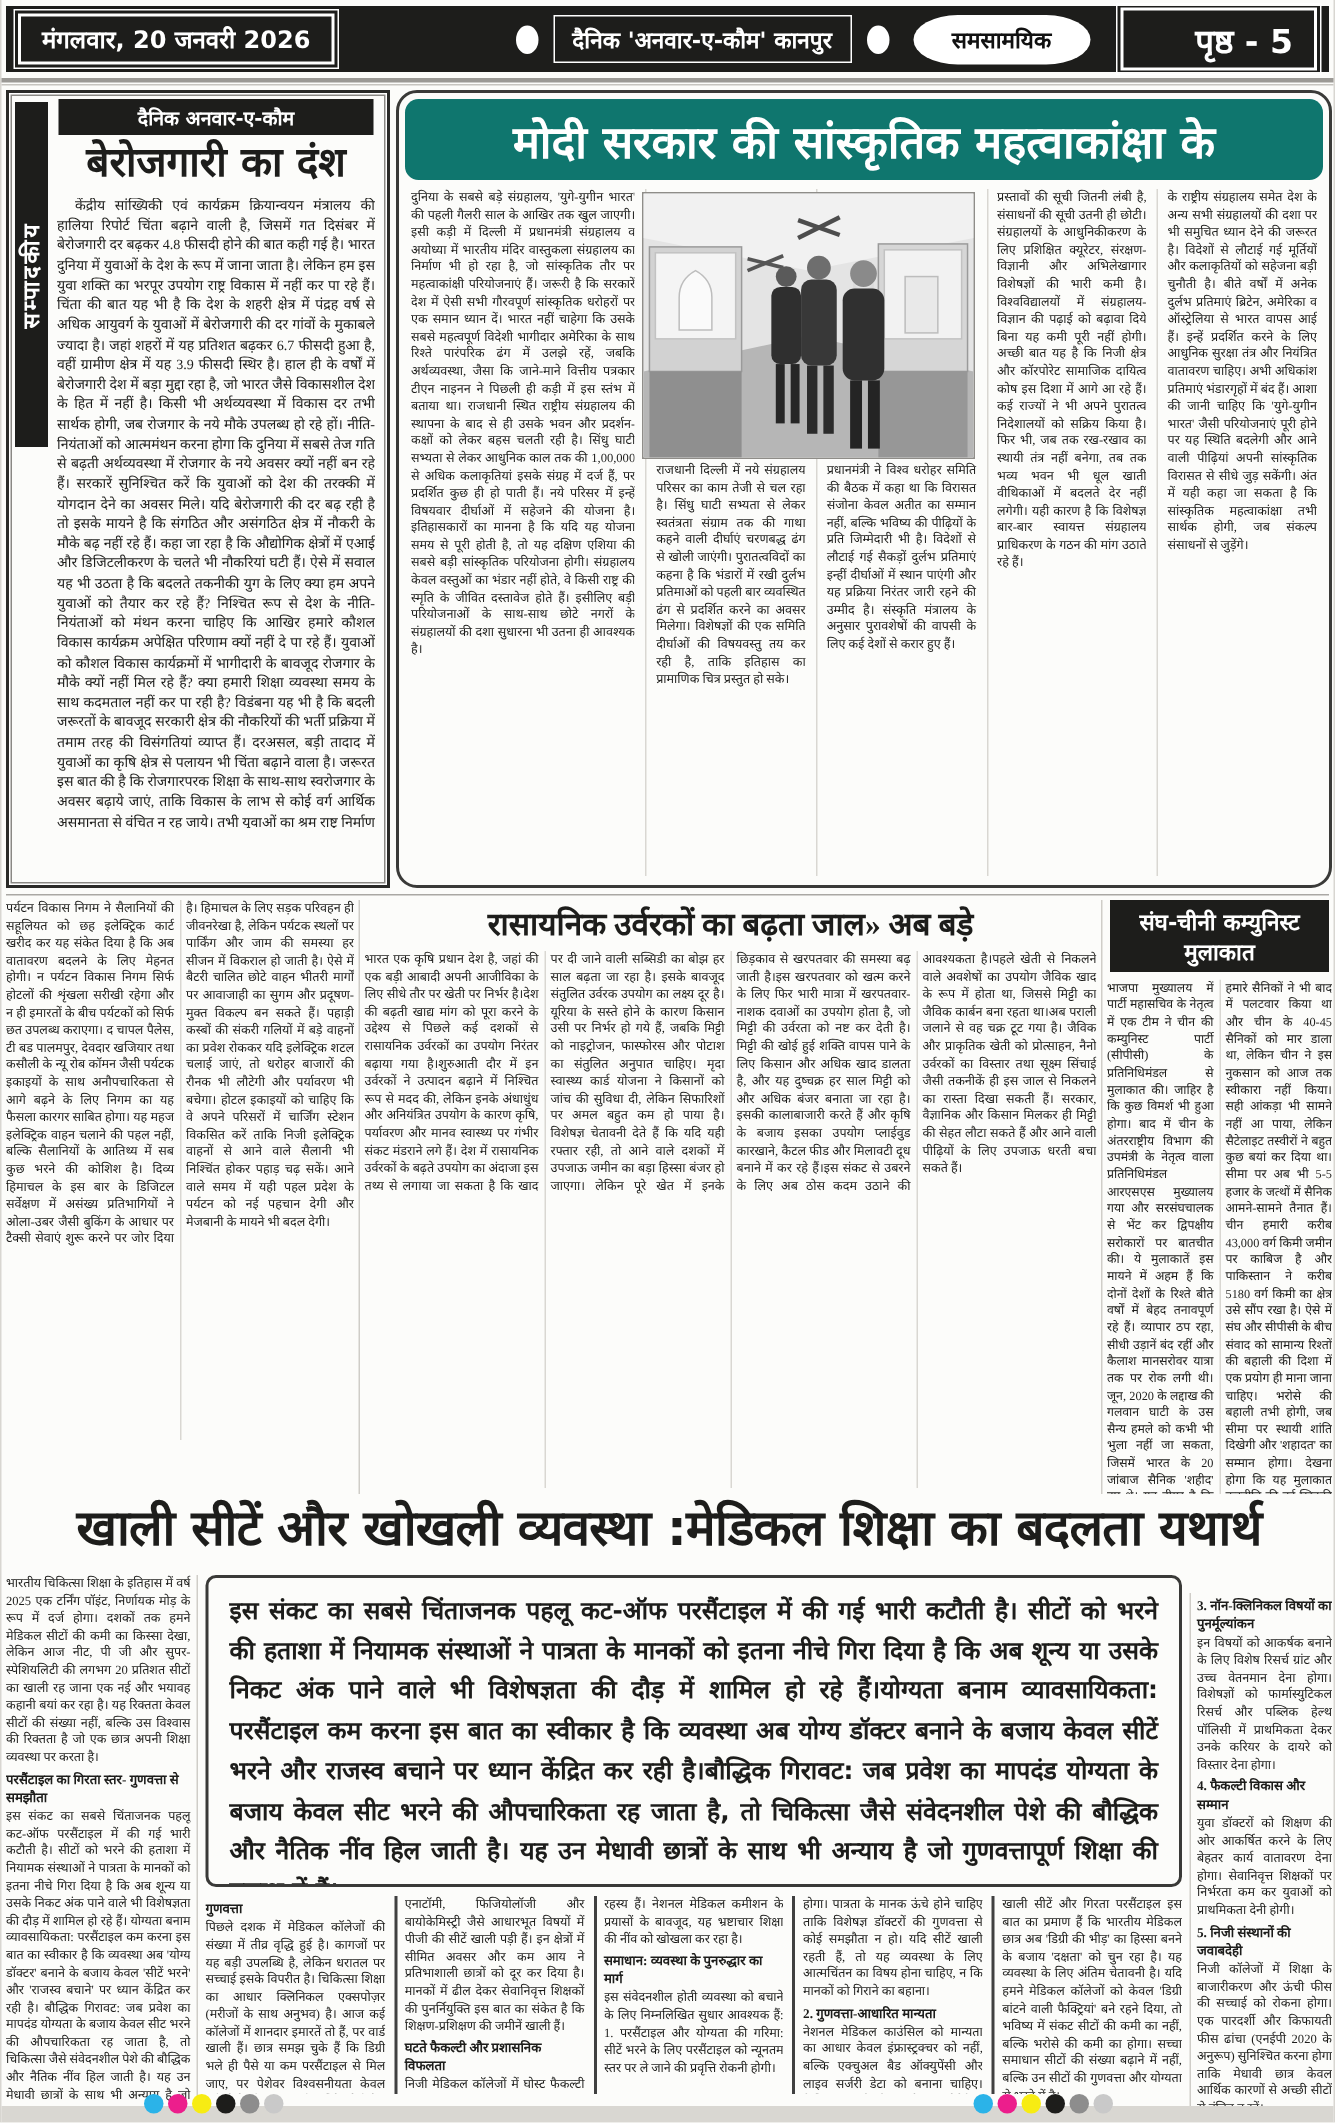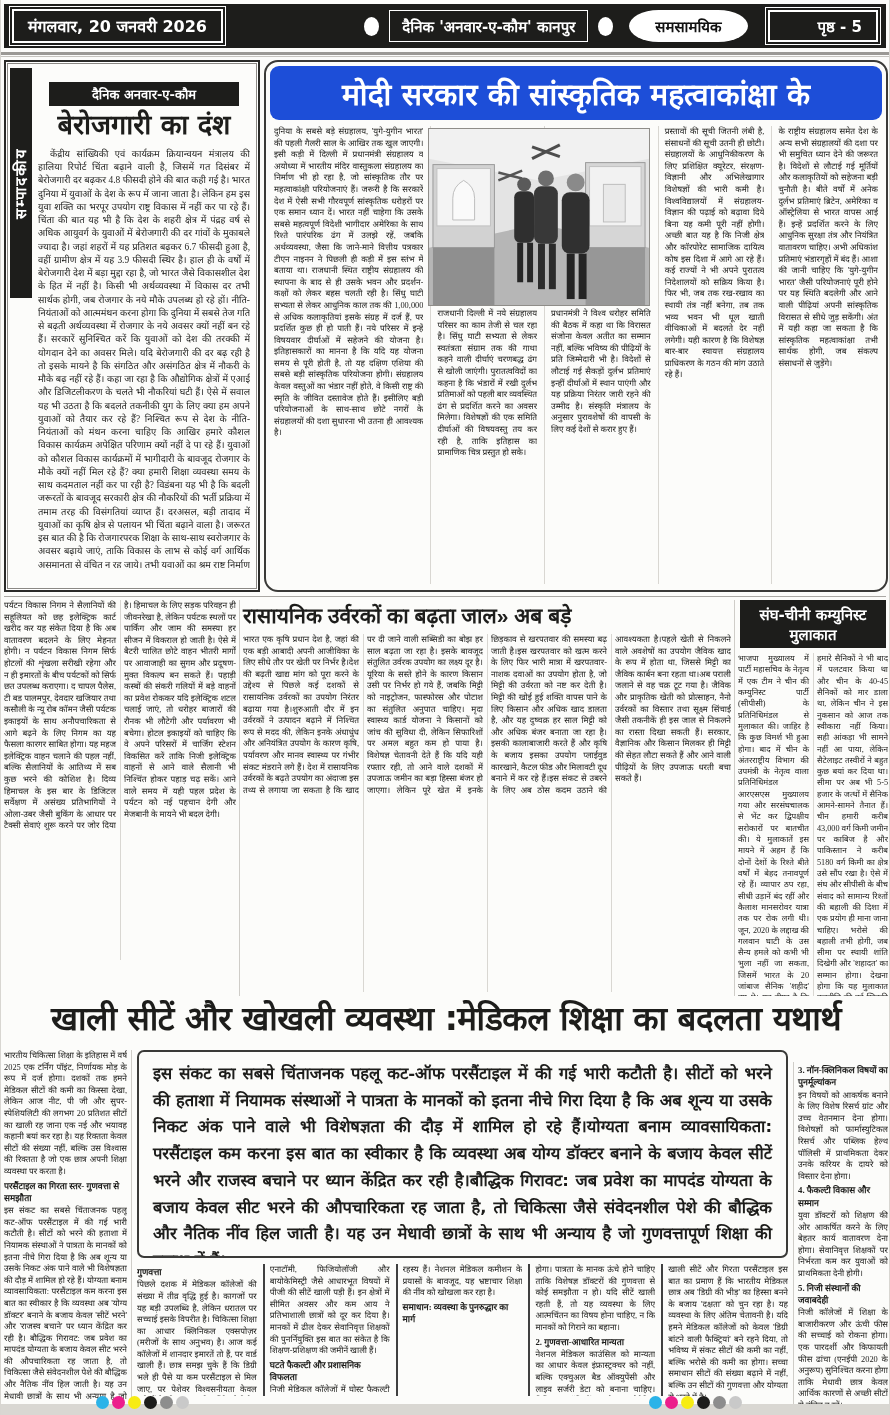--- a/index.html
+++ b/index.html
@@ -11,54 +11,54 @@
     color:#1d1d1b;
   }
   .page { position:absolute; inset:0; background:#fcfcfa; border-left:1px solid #d8d6d1; border-right:1px solid #d8d6d1; }
 
   
   .masthead { position:absolute; top:4px; left:3px; right:3px; height:44px; background:#1d1d1b; display:flex; align-items:center; padding:0 8px; gap:10px; }
   .mast-box { border:2px solid #fff; outline:1px solid #fff; outline-offset:2px; color:#fff; font-family:"DejaVu Sans",sans-serif; font-weight:bold; padding:4px 14px; font-size:16px; white-space:nowrap; }
   .mast-date { margin-right:auto; }
   .mast-title { border:1.5px solid #fff; outline:none; font-size:15px; padding:5px 12px; }
   .mast-oval { background:#fff; color:#111; border-radius:50%/100%; padding:6px 26px; font-family:Liberation Serif, serif; font-weight:bold; font-size:15px; margin-left:6px; }
-  .mast-page { margin-left:10px; font-size:15px;padding-left:48px; }
+  .mast-page { margin-left:10px; font-size:22px;padding-left:48px; }
   .mast-dot { width:15px; height:19px; background:#fff; border-radius:50%; flex:0 0 auto; }
   .mast-rule { position:absolute; top:52px; left:0; right:0; height:5px; border-top:3px solid #9b9995; border-bottom:1px solid #c6c4bf; }
 
   
   .bodytext { font-size:8.4px; line-height:1.38; text-align:justify; overflow:hidden; }
   .subhead { font-weight:bold; font-size:8.8px; line-height:1.4; margin:2px 0 1px; }
 
   
   .top-row { position:absolute; top:60px; left:3px; width:884px; height:532px; display:flex; gap:4px; }
 
   .editorial { width:256px; height:100%; border:2px solid #2a2a28; box-shadow:inset 0 0 0 1px #fff, inset 0 0 0 2px #8a8884; position:relative; padding:4px 8px 6px 32px; overflow:hidden; }
   .ed-kicker { position:absolute; left:4px; top:6px; width:22px; height:230px; background:#1d1d1b; color:#fff; display:flex; align-items:center; justify-content:center; writing-mode:vertical-rl; transform:rotate(180deg); font-family:"DejaVu Sans",sans-serif; font-weight:bold; font-size:15px; letter-spacing:2px; }
-  .ed-brand { width:190px; margin:16px auto 2px; background:#1d1d1b; color:#fff; text-align:center; font-family:"DejaVu Sans",sans-serif; font-weight:bold; font-size:13px; padding:3px 0; }
+  .ed-brand { width:210px; margin:0 auto 2px; background:#1d1d1b; color:#fff; text-align:center; font-family:"DejaVu Sans",sans-serif; font-weight:bold; font-size:13px; padding:3px 0; }
   .ed-headline { text-align:center; font-family:"DejaVu Sans",sans-serif; font-weight:bold; font-size:27px; line-height:1.25; margin:2px 0 6px; }
   .ed-body { font-size:9.4px; line-height:1.41; text-align:justify; height:420px; overflow:hidden; }
   .ed-body::first-letter { padding-left:12px; }
 
   .lead { flex:1; height:100%; border:2px solid #3a3a38; border-radius:14px; padding:4px; overflow:hidden; }
-  .lead-headline { background:#1d4ed8; color:#fff; border-radius:9px; height:54px; display:flex; align-items:center; justify-content:center; font-family:"DejaVu Sans",sans-serif; font-weight:bold; font-size:30px; }
+  .lead-headline { background:#0f766e; color:#fff; border-radius:9px; height:54px; display:flex; align-items:center; justify-content:center; font-family:"DejaVu Sans",sans-serif; font-weight:bold; font-size:30px; }
   .lead-body { position:relative; margin-top:6px; height:458px; display:flex; gap:7px; padding:0 4px; }
   .lead-col { overflow:hidden; height:100%; }
   .lead-col + .lead-col { border-left:1px solid #d9d7d2; padding-left:6px; }
   .c-w { width:150px; } .c-n { width:107px; }
   .photo-spacer { height:182px; }
   .lead-photo { position:absolute; left:158px; top:2px; width:222px; height:178px; border:1px solid #8f8d89; background:#dcdcdc; }
 
   
   .mid-rule { position:absolute; top:596px; left:3px; right:3px; border-top:1px solid #aaa8a4; }
   .mid-row { position:absolute; top:600px; left:3px; width:884px; height:396px; display:flex; gap:3px; }
   .mid-col { height:100%; overflow:hidden; }
   .mid-col + .mid-col { border-left:1px solid #cfcdc8; padding-left:3px; }
   .mid-head-box { background:#1d1d1b; color:#fff; text-align:center; font-family:"DejaVu Sans",sans-serif; font-weight:bold; font-size:15px; padding:4px 2px; margin:0 2px 5px; }
-  .mid-headline { text-align:left; font-family:Liberation Sans, sans-serif; font-weight:bold; font-size:21px; padding:1px 0 5px; }
+  .mid-headline { text-align:center; font-family:Liberation Serif, serif; font-weight:bold; font-size:21px; padding:1px 0 5px; }
   .m-left { width:232px; } .m-center { width:492px; } .m-right { width:154px; }
   .cols2 { column-count:2; column-gap:8px; column-rule:1px solid #d9d7d2; height:360px; }
   .cols4 { column-count:4; column-gap:8px; column-rule:1px solid #d9d7d2; height:358px; }
 
   
   .bottom-headline { position:absolute; top:998px; left:2px; width:886px; height:42px; text-align:center; font-family:"DejaVu Sans",sans-serif; font-weight:bold; font-size:33px; letter-spacing:-0.5px; line-height:42px; white-space:nowrap; overflow:hidden; }
   .bottom-row { position:absolute; top:1050px; left:3px; width:884px; height:352px; display:flex; gap:5px; }
   .rail { overflow:hidden; height:100%; }
   .rail-l { width:128px; border-right:1px solid #cfcdc8; padding-right:4px; }
   .rail-r { width:95px; border-left:1px solid #cfcdc8; padding-left:4px;margin-top:12px; }
@@ -200,20 +200,21 @@
 
         </div>
         <div class="band-col">
           <p class="bodytext">एनाटॉमी, फिजियोलॉजी और बायोकेमिस्ट्री जैसे आधारभूत विषयों में पीजी की सीटें खाली पड़ी हैं। इन क्षेत्रों में सीमित अवसर और कम आय ने प्रतिभाशाली छात्रों को दूर कर दिया है। मानकों में ढील देकर सेवानिवृत्त शिक्षकों की पुनर्नियुक्ति इस बात का संकेत है कि शिक्षण-प्रशिक्षण की जमीनें खाली हैं।</p>
           <h4 class="subhead">घटते फैकल्टी और प्रशासनिक विफलता</h4>
           <p class="bodytext">निजी मेडिकल कॉलेजों में घोस्ट फैकल्टी (कागजी शिक्षक) और निरीक्षण के समय बड़े किराए पर लाए गए मरीजों की भर्ती जैसी घटनाएं अब खुला</p>
         </div>
         <div class="band-col">
           <p class="bodytext">रहस्य हैं। नेशनल मेडिकल कमीशन के प्रयासों के बावजूद, यह भ्रष्टाचार शिक्षा की नींव को खोखला कर रहा है।</p>
           <h4 class="subhead">समाधान: व्यवस्था के पुनरुद्धार का मार्ग</h4>
+          <p class="bodytext">इस संवेदनशील होती व्यवस्था को बचाने के लिए निम्नलिखित सुधार आवश्यक हैं: 1. परसैंटाइल और योग्यता की गरिमा: सीटें भरने के लिए परसैंटाइल को न्यूनतम स्तर पर ले जाने की प्रवृत्ति रोकनी होगी।</p>
         </div>
         <div class="band-col">
           <p class="bodytext">होगा। पात्रता के मानक ऊंचे होने चाहिए ताकि विशेषज्ञ डॉक्टरों की गुणवत्ता से कोई समझौता न हो। यदि सीटें खाली रहती हैं, तो यह व्यवस्था के लिए आत्मचिंतन का विषय होना चाहिए, न कि मानकों को गिराने का बहाना।</p>
           <h4 class="subhead">2. गुणवत्ता-आधारित मान्यता</h4>
           <p class="bodytext">नेशनल मेडिकल काउंसिल को मान्यता का आधार केवल इंफ्रास्ट्रक्चर को नहीं, बल्कि एक्चुअल बैड ऑक्युपेंसी और लाइव सर्जरी डेटा को बनाना चाहिए। डिजिटल मॉनिटरिंग और बायोमैट्रिक उपस्थिति को बिना किसी मानवीय हस्तक्षेप के लागू करना अनिवार्य है।</p>
         </div>
         <div class="band-col">
           <p class="bodytext">खाली सीटें और गिरता परसैंटाइल इस बात का प्रमाण हैं कि भारतीय मेडिकल छात्र अब 'डिग्री की भीड़' का हिस्सा बनने के बजाय 'दक्षता' को चुन रहा है। यह व्यवस्था के लिए अंतिम चेतावनी है। यदि हमने मेडिकल कॉलेजों को केवल 'डिग्री बांटने वाली फैक्ट्रियां' बने रहने दिया, तो भविष्य में संकट सीटों की कमी का नहीं, बल्कि भरोसे की कमी का होगा। सच्चा समाधान सीटों की संख्या बढ़ाने में नहीं, बल्कि उन सीटों की गुणवत्ता और योग्यता से भरने में है।</p>
         </div>
       </div>

